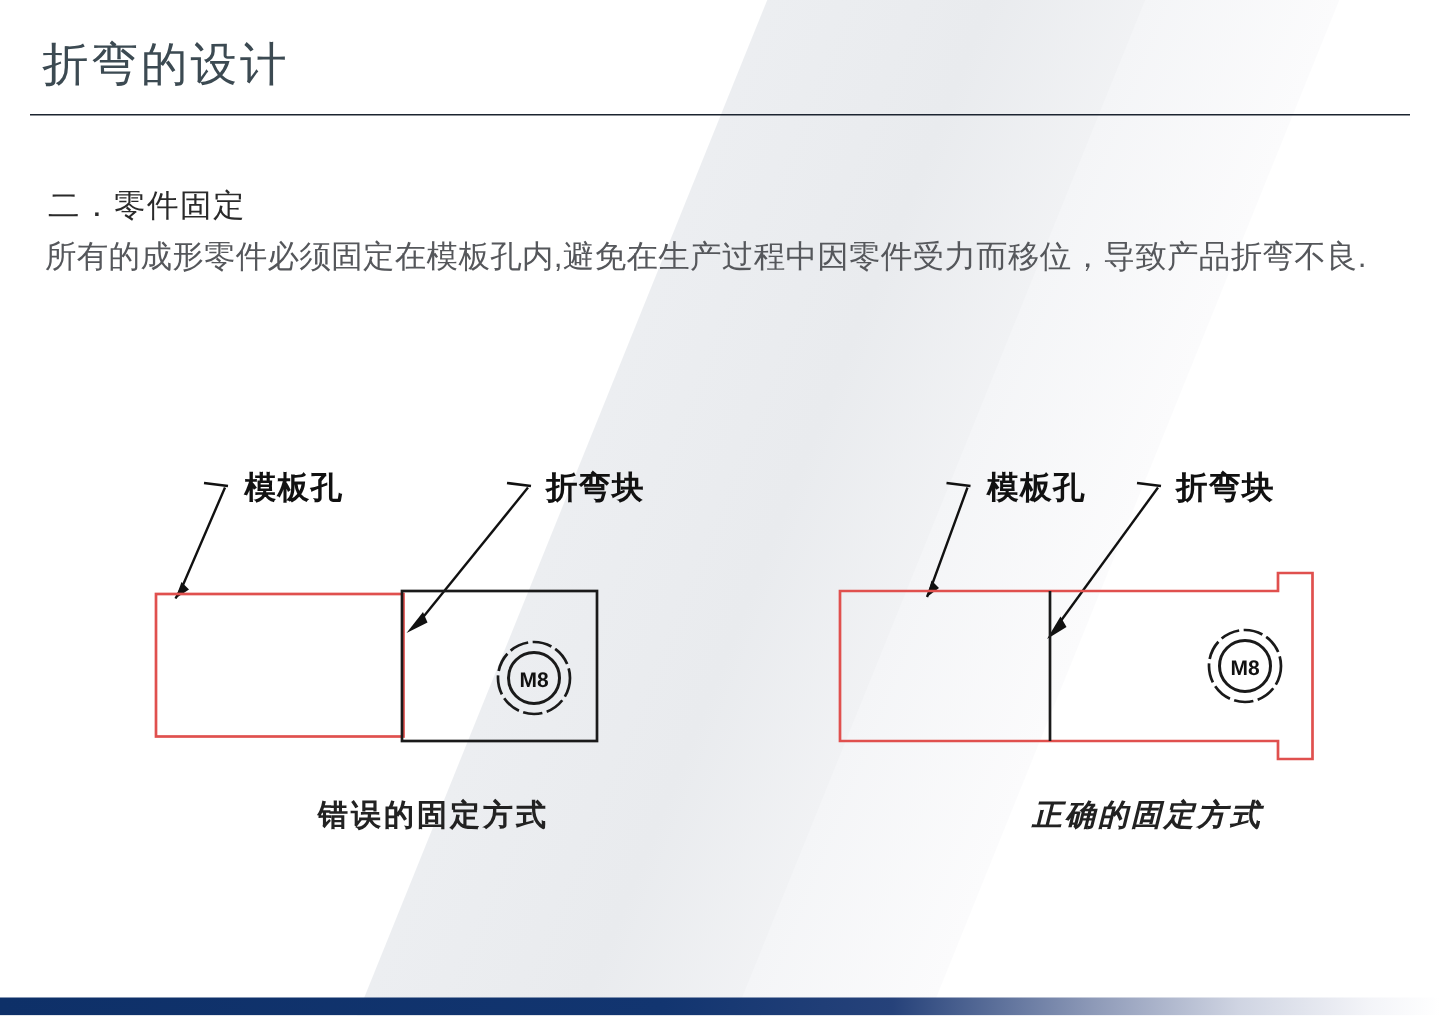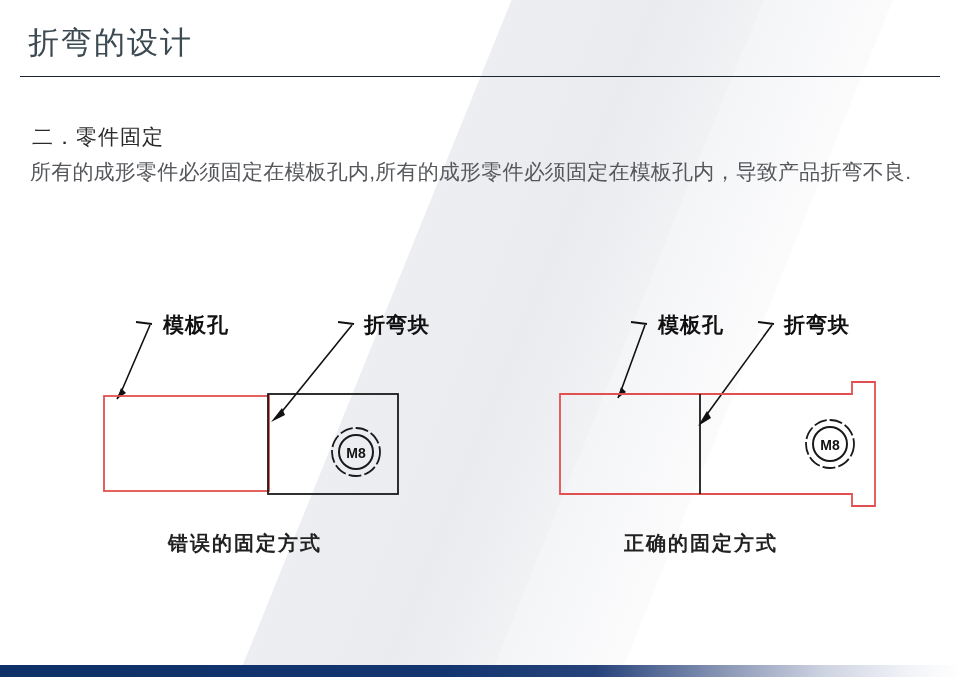--- a/index.html
+++ b/index.html
@@ -94,23 +94,24 @@
   }
   .fig-svg { display: block; }
 
   .caption {
     position: absolute;
     font-size: 20px;
     color: #222;
     letter-spacing: 2px;
     white-space: nowrap;
     font-weight: 600;
+    margin-left: 44px;
   }
   .caption.left  { left: 168px; top: 530px; }
-  .caption.right { left: 624px; top: 530px; }
+  .caption.right { left: 644px; top: 530px; font-style: italic; }
 
   
   .bottom-bar {
     position: absolute;
     left: 0;
     bottom: 0;
     width: 960px;
     height: 12px;
     background: linear-gradient(90deg,
       #0e3068 0%, #123570 46%, #26427a 62%,
@@ -122,21 +123,21 @@
 
 <div class="slide">
 
   <div class="diag-band"></div>
   <div class="diag-band2"></div>
 
   <div class="title">折弯的设计</div>
   <div class="title-rule"></div>
 
   <div class="heading">二．零件固定</div>
-  <div class="bodytext">所有的成形零件必须固定在模板孔内,所有的成形零件必须固定在模板孔内，导致产品折弯不良.</div>
+  <div class="bodytext">所有的成形零件必须固定在模板孔内,避免在生产过程中因零件受力而移位，导致产品折弯不良.</div>
 
   <div class="figure">
     <svg class="fig-svg" width="960" height="300" viewBox="0 0 960 300">
 
       <g>
 
         <g>
           <path d="M150 45 L122 110 L117 119" fill="none" stroke="#111" stroke-width="1.6"></path>
           <path d="M136 42 L152 44" fill="none" stroke="#111" stroke-width="1.8"></path>
           <path d="M117 119 L121 108 L126 113 Z" fill="#111"></path>

